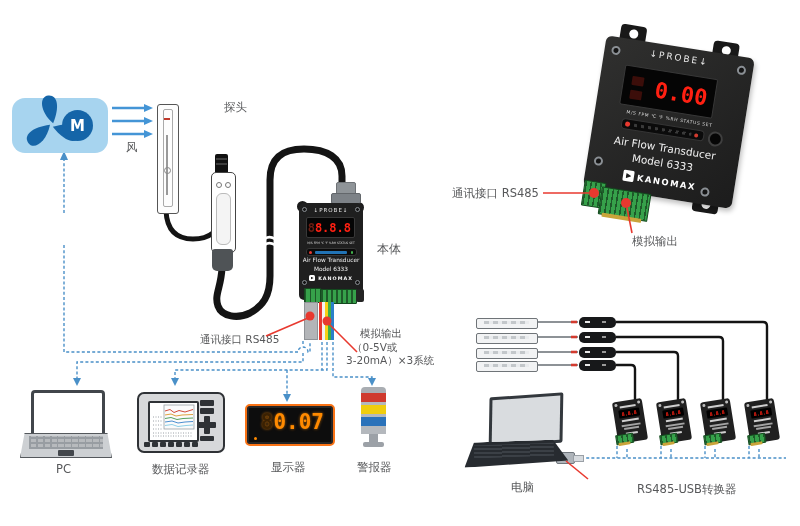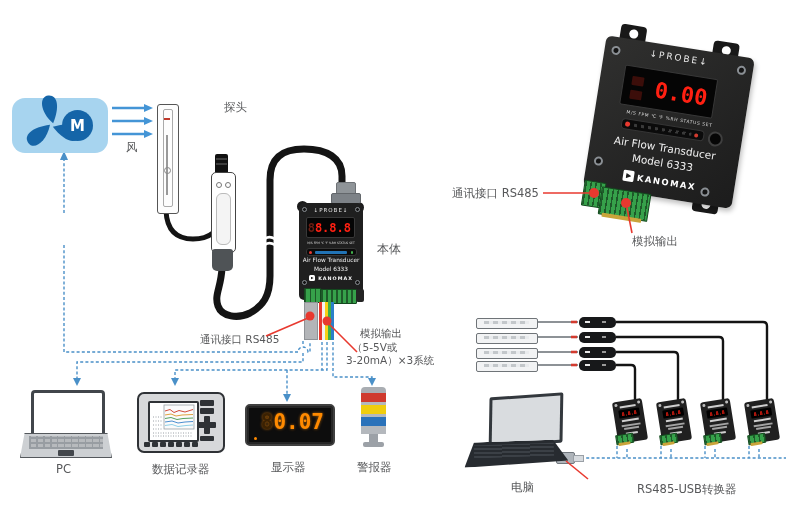--- a/index.html
+++ b/index.html
@@ -63,21 +63,21 @@
   .pc-screen{left:31px;top:390px;width:68px;height:45px;background:#fff;border:3px solid #41464b;border-radius:4px;z-index:2;}
   .pc-base{left:20px;top:433px;width:90px;height:23px;background:#cdd0d3;border:1px solid #54585c;z-index:2;
            clip-path:polygon(5% 0,95% 0,100% 100%,0 100%);}
   .pc-keys{position:absolute;left:8px;top:2px;width:74px;height:13px;background-color:#b7babd;
            background-image:repeating-linear-gradient(90deg,#989da2 0 1.5px,transparent 1.5px 7px),
                             repeating-linear-gradient(0deg,#989da2 0 1.5px,transparent 1.5px 5px);}
   .pc-pad{position:absolute;left:37px;top:16px;width:16px;height:6px;background:#43474c;border-radius:1px;}
   .logger{left:137px;top:392px;width:84px;height:57px;background:#d7d8da;border:2px solid #2f3236;border-radius:7px;z-index:2;}
   .log-screen{position:absolute;left:9px;top:7px;width:47px;height:37px;background:#fff;border:2px solid #2f3236;border-radius:2px;}
   .log-btn{position:absolute;background:#2f3236;border-radius:1px;}
-  .disp{left:245px;top:404px;width:86px;height:38px;background:#0d0d0d;border:2px solid #404040;border-radius:5px;z-index:2;
+  .disp{left:245px;top:404px;width:86px;height:38px;background:#0d0d0d;border:2px solid #f97316;border-radius:5px;z-index:2;
         box-shadow:inset 0 0 0 2px #262626;}
   .disp .val{position:absolute;right:9px;top:4px;font-family:"DejaVu Sans Mono","Liberation Mono",monospace;
              font-weight:bold;font-size:21px;color:#ff8a00;text-shadow:0 0 3px rgba(255,138,0,.7);}
   .disp .val .dim{color:#3a2103;}
   .disp .led{position:absolute;left:7px;bottom:4px;width:3px;height:3px;border-radius:50%;background:#ff8a00;}
   .alarm{z-index:2;}
   
   .bprobe{position:absolute;left:476px;width:60px;height:9px;background:#f2f3f4;border:1.2px solid #6f7478;border-radius:2px;z-index:2;}
   .bprobe i{position:absolute;left:7px;top:2px;width:45px;height:3.5px;
             background:repeating-linear-gradient(90deg,#c3c7ca 0 5px,#e9ebed 5px 9px);}
@@ -230,21 +230,21 @@
     <div class="abs term" style="left:5px;top:85px;width:15px;height:13px;"></div>
     <div class="abs term" style="left:21px;top:86px;width:35px;height:13px;"></div>
     <div class="abs" style="left:57px;top:86px;width:8px;height:13px;background:#242424;border-radius:2px;"></div>
   </div>
   <div class="lbl" style="left:377px;top:241px;font-size:12px;">本体</div>
 
   <div class="abs wire-gray"></div>
   <div class="abs ribbon"></div>
   <div class="lbl small" style="left:200px;top:333px;">通讯接口 RS485</div>
   <div class="lbl small" style="left:360px;top:327px;">模拟输出</div>
-  <div class="lbl small" style="left:352px;top:341px;">（5-5V或</div>
+  <div class="lbl small" style="left:352px;top:341px;">（0-5V或</div>
   <div class="lbl small" style="left:346px;top:354px;">3-20mA）×3系统</div>
 
   <div class="abs" id="bigdev">
     <div class="rot">
       <div class="bear" style="left:28px;top:4px;">
           <span class="hole" style="left:8.5px;top:4px;width:9px;height:9px;"></span>
         </div>
       <div class="bear" style="left:122px;top:6px;">
           <span class="hole" style="left:8.5px;top:4px;width:9px;height:9px;"></span>
         </div>

